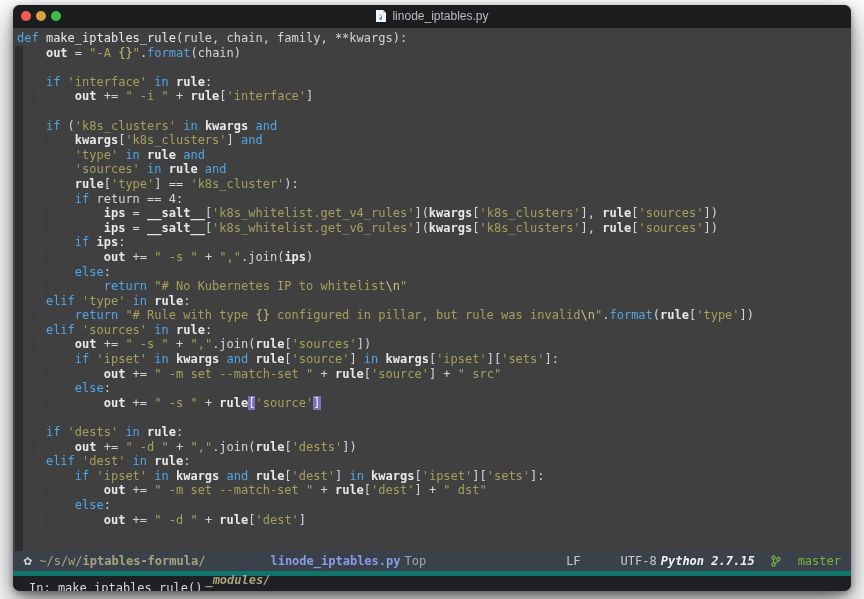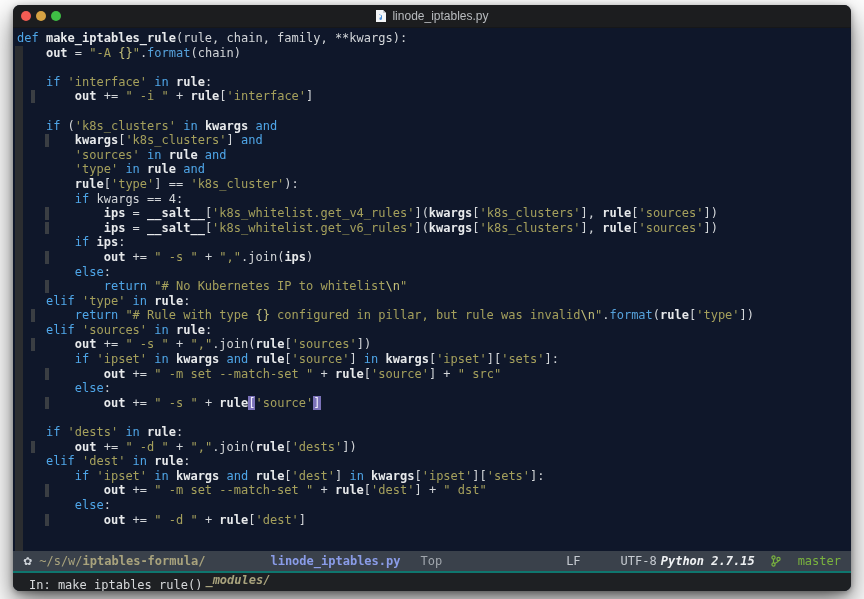--- a/index.html
+++ b/index.html
@@ -1,61 +1,61 @@
 <!DOCTYPE html>
 <html><head>
 <meta charset="utf-8">
 <style>
   html,body{margin:0;padding:0;background:#fdfdfd;}
   .stage{position:relative;width:864px;height:599px;overflow:hidden;
          font-family:"DejaVu Sans Mono","Liberation Mono",monospace;}
   .window{position:absolute;left:13px;top:5px;width:838px;height:586px;
-          background:#0f172a;border-radius:7px;overflow:hidden;
+          background:#404040;border-radius:7px;overflow:hidden;
           box-shadow:0 12px 28px rgba(0,0,0,.55),0 2px 6px rgba(0,0,0,.35);}
   
   .titlebar{height:22px;background:#1c1d1f;display:flex;align-items:center;
             position:relative;border-bottom:1px solid #161719;}
   .lights{display:flex;gap:5px;margin-left:8px;}
   .light{width:10px;height:10px;border-radius:50%;}
   .title-center{position:absolute;left:0;right:0;top:0;bottom:0;
                 display:flex;align-items:center;justify-content:center;gap:5px;}
   .title-text{font-family:"Liberation Sans",sans-serif;font-size:12px;color:#b9bcbf;}
   
   .code{position:relative;height:520px;overflow:hidden;padding-top:3px;
         font-size:12px;line-height:14.6px;}
   .indent-strip{position:absolute;left:2px;top:18px;bottom:0;width:8px;
                 background:#2b2d30;}
   .cl{position:relative;height:14.6px;white-space:pre;padding-left:4px;z-index:1;}
   .guide{position:absolute;top:1px;bottom:1px;width:4px;background:#3a3e43;}
   .g1{left:18px}.g2{left:32px}
   .t-k{color:#4fa6e8;}
   .t-d{color:#d3d6d9;}
   .t-b{color:#e7e9eb;font-weight:bold;}
-  .t-fn{color:#e7e9eb;font-weight:bold;}
+  .t-fn{color:#e7e9eb;font-weight:normal;}
   .t-s{color:#a5a05c;}
   .t-e{color:#c5c07a;}
   .t-f{color:#56a2dc;}
   .t-hm{color:#f0eefc;background:#7b72b9;}
   
   .modeline{height:20px;background:#3a414b;display:flex;align-items:center;
             font-size:12px;padding:0 10px;white-space:pre;}
   .mod-icon{color:#ced3d9;font-family:"DejaVu Sans",sans-serif;font-size:11px;margin-right:7px;}
   .path-dim{color:#a9a37d;}
   .path-dir{color:#a9a37d;font-weight:bold;}
   .path-mod{color:#a9a37d;font-weight:bold;font-style:italic;margin-top:38px;}
   .path-file{color:#8a9ce8;font-weight:bold;}
-  .mod-pos{color:#a0a6ad;margin-left:20px;}
+  .mod-pos{color:#a0a6ad;margin-left:4px;}
   .mod-right{margin-left:auto;display:flex;align-items:flex-start;}
   .mod-eol{color:#c6cbd1;}
   .mod-enc{color:#c6cbd1;margin-left:8px;padding-left:32px;}
   .mod-lang{color:#eef0f2;font-weight:bold;font-style:italic;margin-left:4px;}
   .mod-branch{color:#7ab33e;margin-left:16px;display:flex;align-items:center;gap:17px;}
   
   .echo{height:24px;display:flex;align-items:center;padding-left:16px;
-        font-size:12px;color:#d7d9db;background:#1e2023;border-top:2px solid #0f766e;}
+        font-size:12px;color:#d7d9db;background:#1e2023;border-top:5px solid #0f766e;}
 </style>
 </head>
 <body>
 
 <div class="stage">
   <div class="window">
 
     <div class="titlebar">
       <div class="lights">
         <span class="light" style="background:#f25c54" title="linode_iptables.py"></span>
@@ -76,24 +76,24 @@
       <div class="indent-strip"></div>
 
     <div class="cl"><span class="t-k">def </span><span class="t-fn">make_iptables_rule</span><span class="t-d">(rule, chain, family, **kwargs):</span></div>
         <div class="cl">    <span class="t-b">out</span><span class="t-d"> = </span><span class="t-s">"-A </span><span class="t-e">{}</span><span class="t-s">"</span><span class="t-d">.</span><span class="t-f">format</span><span class="t-d">(chain)</span></div>
         <div class="cl"></div>
         <div class="cl">    <span class="t-k">if </span><span class="t-s">'interface'</span><span class="t-k"> in </span><span class="t-b">rule</span><span class="t-d">:</span></div>
         <div class="cl"><i class="guide g1"></i>        <span class="t-b">out</span><span class="t-d"> += </span><span class="t-s">" -i "</span><span class="t-d"> + </span><span class="t-b">rule</span><span class="t-d">[</span><span class="t-s">'interface'</span><span class="t-d">]</span></div>
         <div class="cl"></div>
         <div class="cl">    <span class="t-k">if </span><span class="t-d">(</span><span class="t-s">'k8s_clusters'</span><span class="t-k"> in </span><span class="t-b">kwargs</span><span class="t-k"> and</span></div>
         <div class="cl"><i class="guide g2"></i>        <span class="t-b">kwargs</span><span class="t-d">[</span><span class="t-s">'k8s_clusters'</span><span class="t-d">]</span><span class="t-k"> and</span></div>
+        <div class="cl">        <span class="t-s">'type'</span><span class="t-k"> in </span><span class="t-b">rule</span><span class="t-k"> and</span></div>
         <div class="cl">        <span class="t-s">'sources'</span><span class="t-k"> in </span><span class="t-b">rule</span><span class="t-k"> and</span></div>
-        <div class="cl">        <span class="t-s">'type'</span><span class="t-k"> in </span><span class="t-b">rule</span><span class="t-k"> and</span></div>
         <div class="cl">        <span class="t-b">rule</span><span class="t-d">[</span><span class="t-s">'type'</span><span class="t-d">] == </span><span class="t-s">'k8s_cluster'</span><span class="t-d">):</span></div>
-        <div class="cl">        <span class="t-k">if </span><span class="t-d">kwargs == 4:</span></div>
+        <div class="cl">        <span class="t-k">if </span><span class="t-d">return == 4:</span></div>
         <div class="cl"><i class="guide g2"></i>            <span class="t-b">ips</span><span class="t-d"> = </span><span class="t-b">__salt__</span><span class="t-d">[</span><span class="t-s">'k8s_whitelist.get_v4_rules'</span><span class="t-d">](</span><span class="t-b">kwargs</span><span class="t-d">[</span><span class="t-s">'k8s_clusters'</span><span class="t-d">], </span><span class="t-b">rule</span><span class="t-d">[</span><span class="t-s">'sources'</span><span class="t-d">])</span></div>
         <div class="cl"><i class="guide g2"></i>            <span class="t-b">ips</span><span class="t-d"> = </span><span class="t-b">__salt__</span><span class="t-d">[</span><span class="t-s">'k8s_whitelist.get_v6_rules'</span><span class="t-d">](</span><span class="t-b">kwargs</span><span class="t-d">[</span><span class="t-s">'k8s_clusters'</span><span class="t-d">], </span><span class="t-b">rule</span><span class="t-d">[</span><span class="t-s">'sources'</span><span class="t-d">])</span></div>
         <div class="cl">        <span class="t-k">if </span><span class="t-b">ips</span><span class="t-d">:</span></div>
         <div class="cl"><i class="guide g2"></i>            <span class="t-b">out</span><span class="t-d"> += </span><span class="t-s">" -s "</span><span class="t-d"> + </span><span class="t-s">","</span><span class="t-d">.join(</span><span class="t-b">ips</span><span class="t-d">)</span></div>
         <div class="cl">        <span class="t-k">else</span><span class="t-d">:</span></div>
         <div class="cl"><i class="guide g2"></i>            <span class="t-k">return </span><span class="t-s">"# No Kubernetes IP to whitelist</span><span class="t-e">\n</span><span class="t-s">"</span></div>
         <div class="cl">    <span class="t-k">elif </span><span class="t-s">'type'</span><span class="t-k"> in </span><span class="t-b">rule</span><span class="t-d">:</span></div>
         <div class="cl"><i class="guide g1"></i>        <span class="t-k">return </span><span class="t-s">"# Rule with type </span><span class="t-e">{}</span><span class="t-s"> configured in pillar, but rule was invalid</span><span class="t-e">\n</span><span class="t-s">"</span><span class="t-d">.</span><span class="t-f">format</span><span class="t-d">(</span><span class="t-b">rule</span><span class="t-d">[</span><span class="t-s">'type'</span><span class="t-d">])</span></div>
         <div class="cl">    <span class="t-k">elif </span><span class="t-s">'sources'</span><span class="t-k"> in </span><span class="t-b">rule</span><span class="t-d">:</span></div>
         <div class="cl"><i class="guide g1"></i>        <span class="t-b">out</span><span class="t-d"> += </span><span class="t-s">" -s "</span><span class="t-d"> + </span><span class="t-s">","</span><span class="t-d">.join(</span><span class="t-b">rule</span><span class="t-d">[</span><span class="t-s">'sources'</span><span class="t-d">])</span></div>

